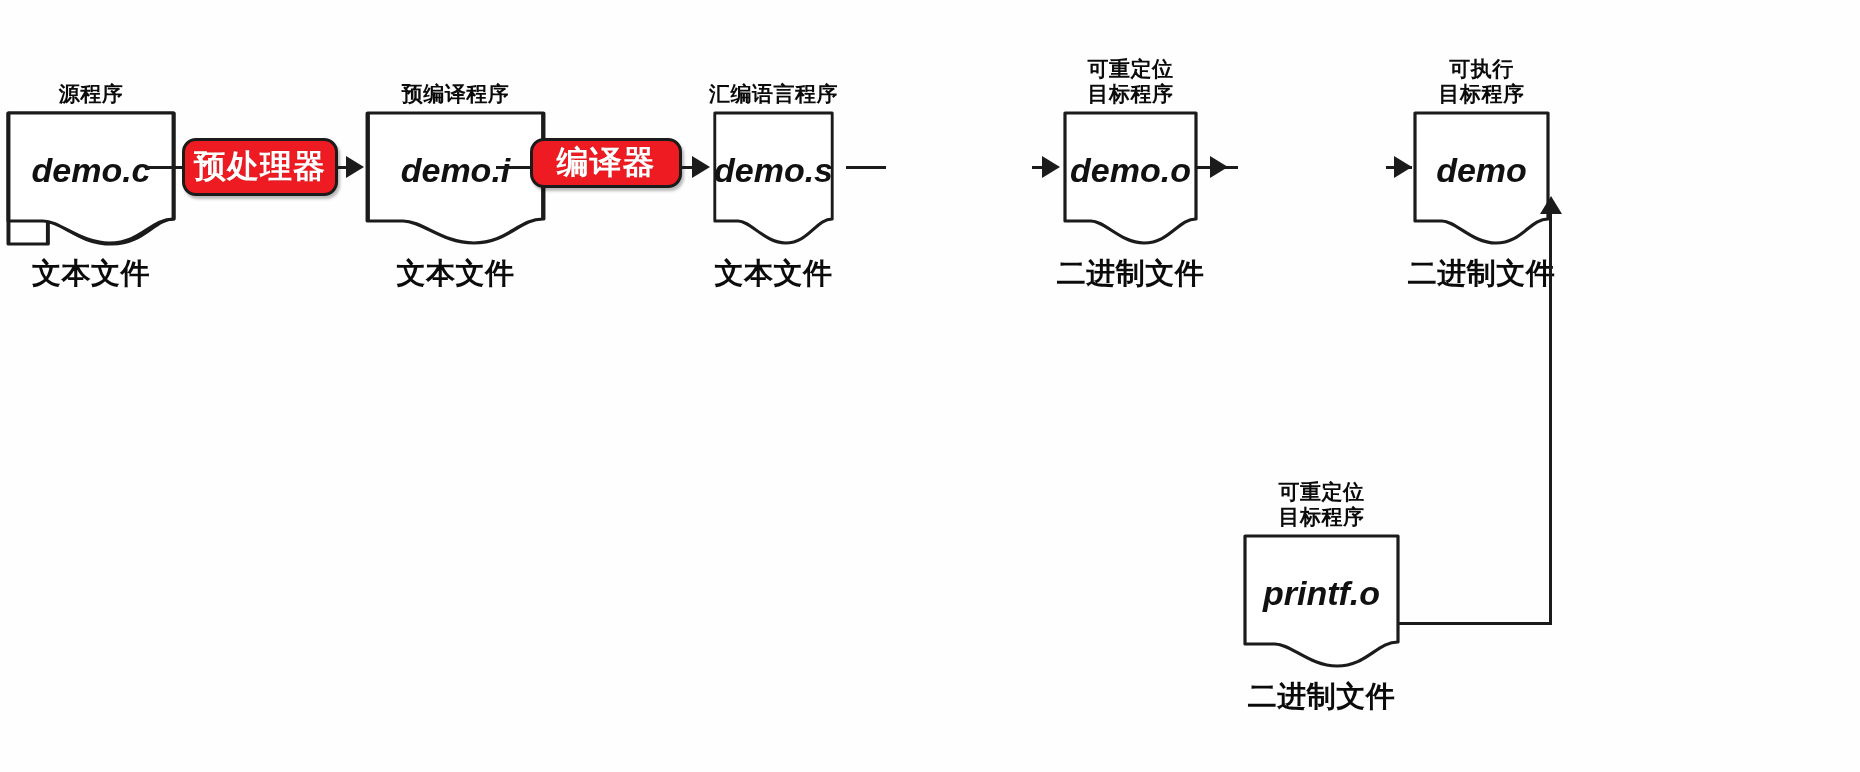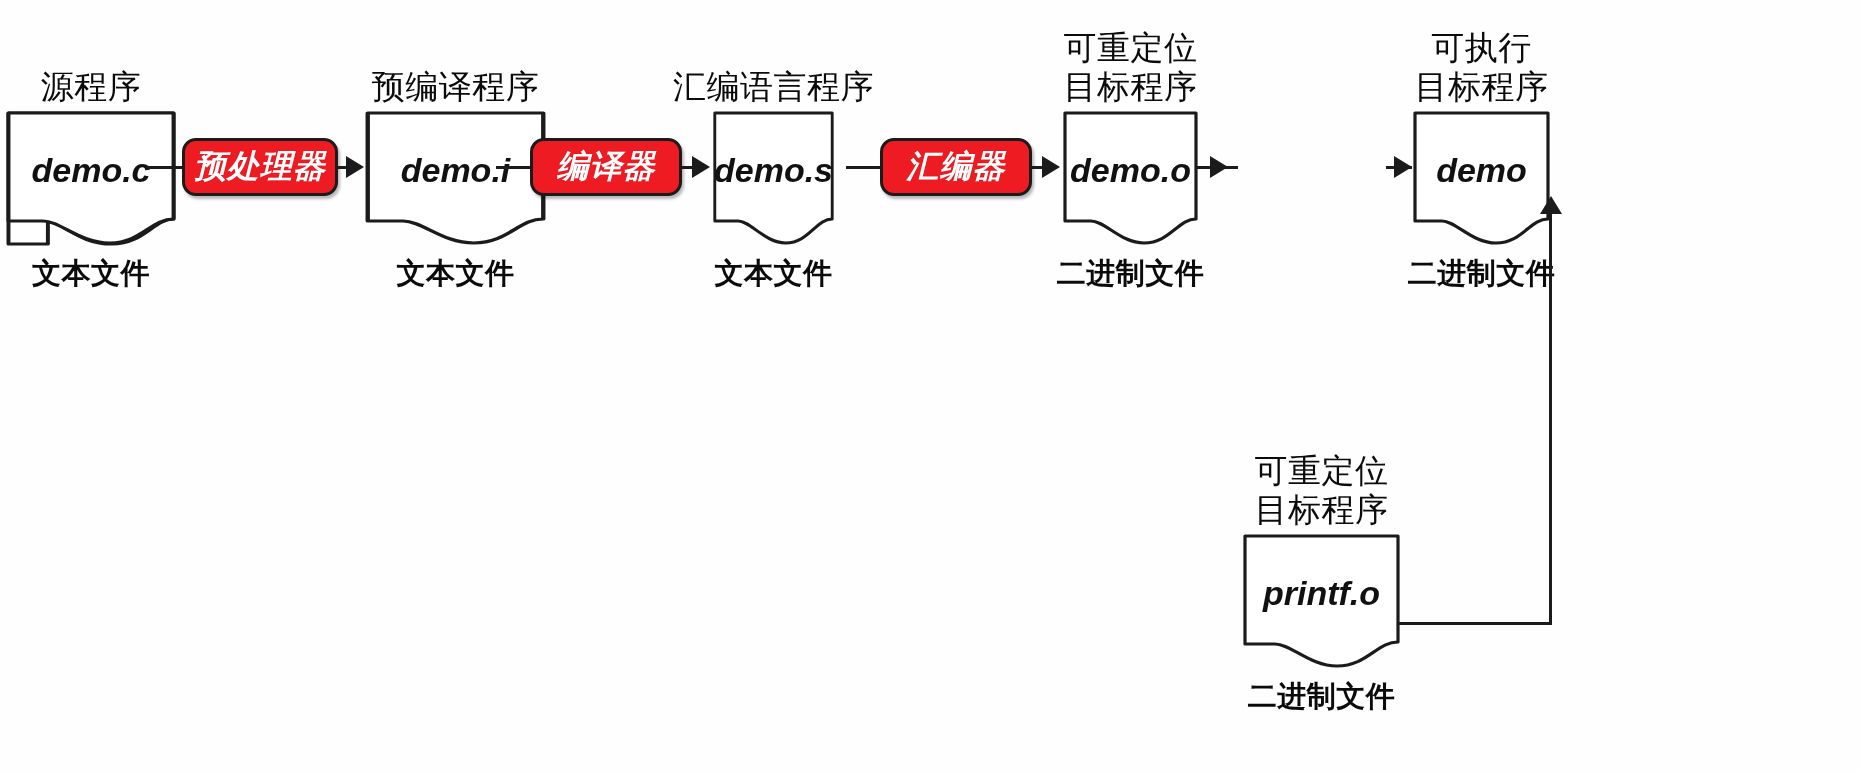--- a/index.html
+++ b/index.html
@@ -24,22 +24,22 @@
     position: absolute;
   }
   .doc-caption-top {
     position: absolute;
     left: 50%;
     transform: translateX(-50%);
     bottom: 100%;
     margin-bottom: 4px;
     white-space: nowrap;
     text-align: center;
-    font-weight: normal;
-    font-size: 33px;
+    font-weight: bold;
+    font-size: 21px;
     line-height: 1.18;
     color: #0b0b0b;
     letter-spacing: 0.5px;
   }
   .doc-caption-bottom {
     position: absolute;
     left: 50%;
     transform: translateX(-50%);
     top: 100%;
     margin-top: 10px;
@@ -79,21 +79,20 @@
   .proc-node {
     position: absolute;
     background: #ee1b22;
     border: 3px solid #1b1b1b;
     border-radius: 14px;
     box-sizing: border-box;
     display: flex;
     align-items: center;
     justify-content: center;
     box-shadow: 2px 3px 3px rgba(0,0,0,0.28);
-    font-style: italic;
   }
   .proc-label {
     color: #ffffff;
     font-weight: bold;
     font-size: 32px;
     letter-spacing: 1px;
     white-space: nowrap;
     text-shadow: 0 0 1px rgba(0,0,0,0.25);
   }
 
@@ -170,43 +169,40 @@
       <svg viewBox="0 0 133 135" preserveAspectRatio="none">
         <path d="M2,2 L131,2 L131,108 C113,108 105,132 80,132 C57,132 42,110 28,110 L2,110 Z" fill="#ffffff" stroke="#1b1b1b" stroke-width="3.2" stroke-linejoin="round"></path>
       </svg>
     </div>
     <div class="doc-filename">demo.i</div>
     <div class="doc-caption-bottom">文本文件</div>
   </div>
 
   <div class="conn conn-h" style="left:496px; top:166px; width:40px;"></div>
 
-  <div class="proc-node" style="left:530px; top:138px; width:152px; height:58px;">
+  <div class="proc-node" style="left:530px; top:138px; width:152px; height:50px;">
     <span class="proc-label">编译器</span>
   </div>
 
   <div class="conn conn-h" style="left:682px; top:166px; width:22px;"></div>
   <div class="arrow-right" style="left:692px; top:156px;"></div>
 
   <div class="doc-node" style="left:713px; top:111px; width:121px; height:135px;">
     <div class="doc-caption-top">汇编语言程序</div>
     <div class="doc-shape">
       <svg viewBox="0 0 135 135" preserveAspectRatio="none">
         <path d="M2,2 L133,2 L133,108 C115,108 107,132 81,132 C58,132 42,110 28,110 L2,110 Z" fill="#ffffff" stroke="#1b1b1b" stroke-width="3.2" stroke-linejoin="round"></path>
       </svg>
     </div>
     <div class="doc-filename">demo.s</div>
     <div class="doc-caption-bottom">文本文件</div>
   </div>
 
   <div class="conn conn-h" style="left:846px; top:166px; width:40px;"></div>
 
-  <div class="proc-node" style="left:880px; top:138px; width:152px; height:58px;">
-    <span class="proc-label">汇编器</span>
-  </div>
 
   <div class="conn conn-h" style="left:1032px; top:166px; width:22px;"></div>
   <div class="arrow-right" style="left:1042px; top:156px;"></div>
 
   <div class="doc-node" style="left:1063px; top:111px; width:135px; height:135px;">
     <div class="doc-caption-top">
       <span>可重定位</span><br>
       <span>目标程序</span>
     </div>
     <div class="doc-shape">

